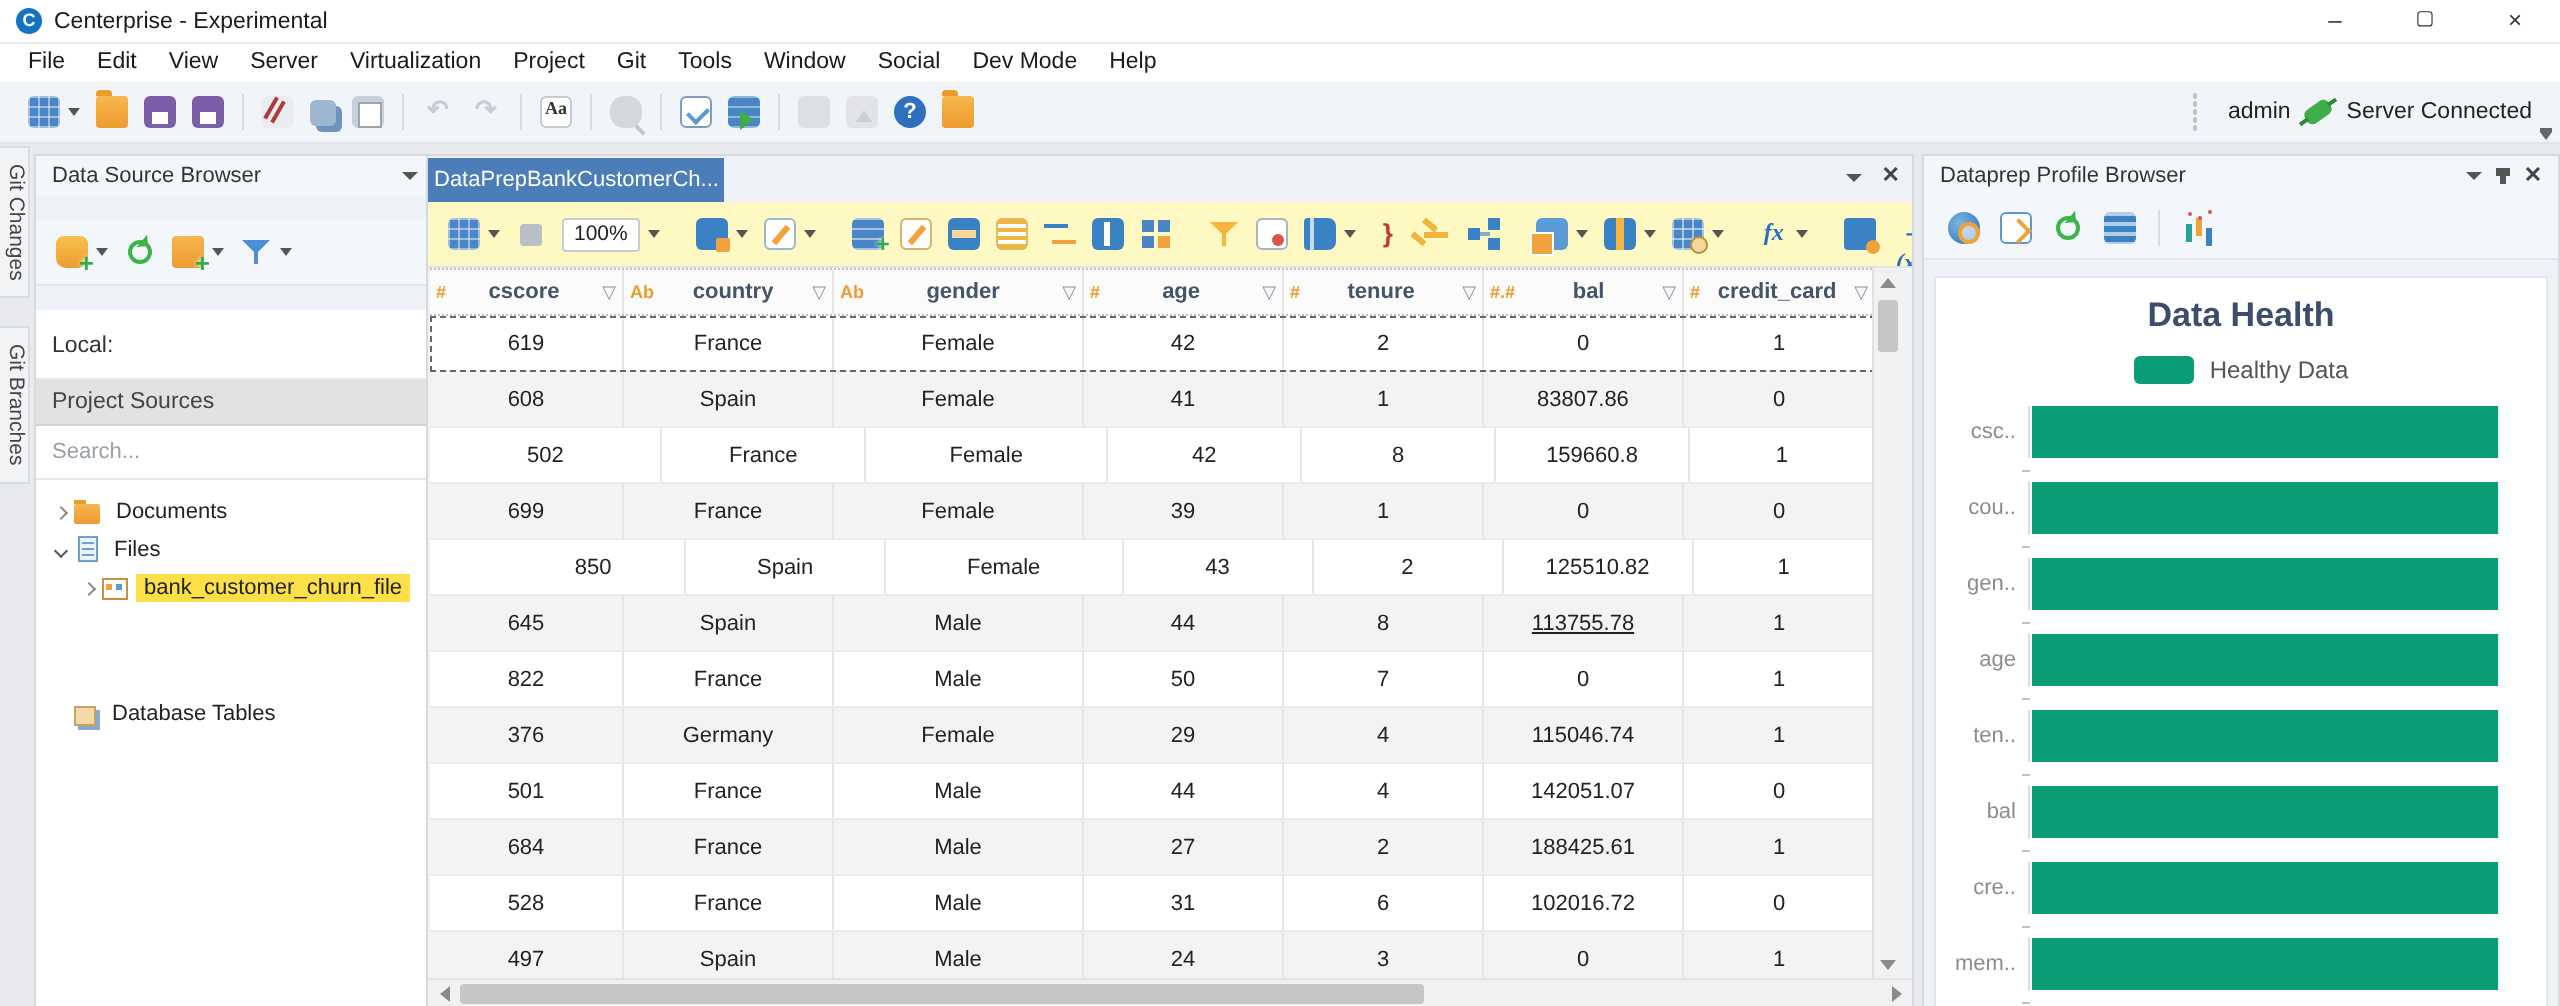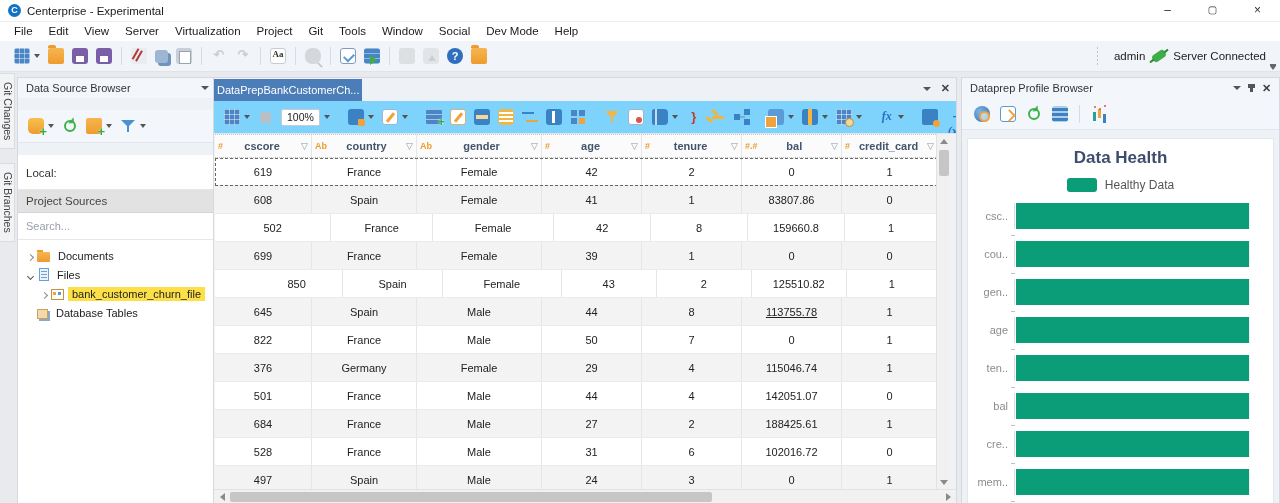--- a/index.html
+++ b/index.html
@@ -120,21 +120,21 @@
   .tic.dfile::after { content:''; position:absolute; left:1px; top:2px; width:3px; height:3px; background:#f0a33c; box-shadow:5px 0 0 #5b9bd5; }
   .tic.dbt { background:#f5d9a8; border:1px solid #c9a35e; width:11px; height:10px; margin-top:2px; box-shadow:2px 2px 0 #8aa8c8; }
   .tlabel { padding:1px 4px; white-space:nowrap; }
   .trow.sel .tlabel { background:#fde047; }
 
   
   #center { left:213px; width:744px; background:#f0f2f6; }
   .tabstrip { height:23px; background:#eef1f5; display:flex; align-items:flex-end; flex:none; position:relative; }
   .dtab { height:22px; background:#4b7db9; color:#fff; font-size:11px; line-height:22px; padding:0 3px; white-space:nowrap; }
   .tabicons { position:absolute; right:6px; top:5px; display:flex; gap:10px; align-items:center; }
-  .dp-toolbar { height:33px; background:#7dd3fc; border-bottom:1px solid #e2e6ec; display:flex; align-items:center; padding-left:6px; flex:none; overflow:hidden; }
+  .dp-toolbar { height:33px; background:#fef9c3; border-bottom:1px solid #e2e6ec; display:flex; align-items:center; padding-left:6px; flex:none; overflow:hidden; }
   .gridwrap { position:relative; flex:1 1 auto; background:#f0f2f6; overflow:hidden; }
   .gtable { position:absolute; left:1px; top:0; width:723px; }
   .ghead { display:flex; height:24px; background:#fbfbfb; border-top:1px dotted #c2c2c2; border-bottom:1px dotted #c2c2c2; }
   .gh { display:flex; align-items:center; border-right:1px solid #e6e6e6; padding:0 3px; }
   .gh-type { color:#ee9b2e; font:700 9px "Liberation Sans",sans-serif; flex:none; }
   .gh-name { flex:1; text-align:center; font:700 11px "Liberation Sans",sans-serif; color:#44546a; overflow:hidden; white-space:nowrap; }
   .gh-fun { flex:none; color:#8795a8; font-size:9px; line-height:1; }
   .grow { display:flex; height:28px; background:#fff; border-bottom:1px solid #ebebeb; }
   .grow.alt { background:#f3f3f3; }
   .grow.sel { outline:1px dashed #666; outline-offset:-1.5px; }
@@ -313,21 +313,21 @@
             <div class="trow" style="padding-left: 6px;">
               <span class="texp"><span class="chev down"></span></span>
               <span class="tic file"></span>
               <span class="tlabel">Files</span>
             </div>
             <div class="trow sel" style="padding-left: 20px;">
               <span class="texp"><span class="chev right"></span></span>
               <span class="tic dfile"></span>
               <span class="tlabel">bank_customer_churn_file</span>
             </div>
-            <div class="trow" style="padding-left: 6px;">
+            <div class="trow" style="padding-left: 6px; margin-top: 44px;">
               <span class="texp"></span>
               <span class="tic dbt"></span>
               <span class="tlabel">Database Tables</span>
             </div>
           </div>
       </div>
     </div>
 
     <div class="panel" id="center">
       <div class="tabstrip">

